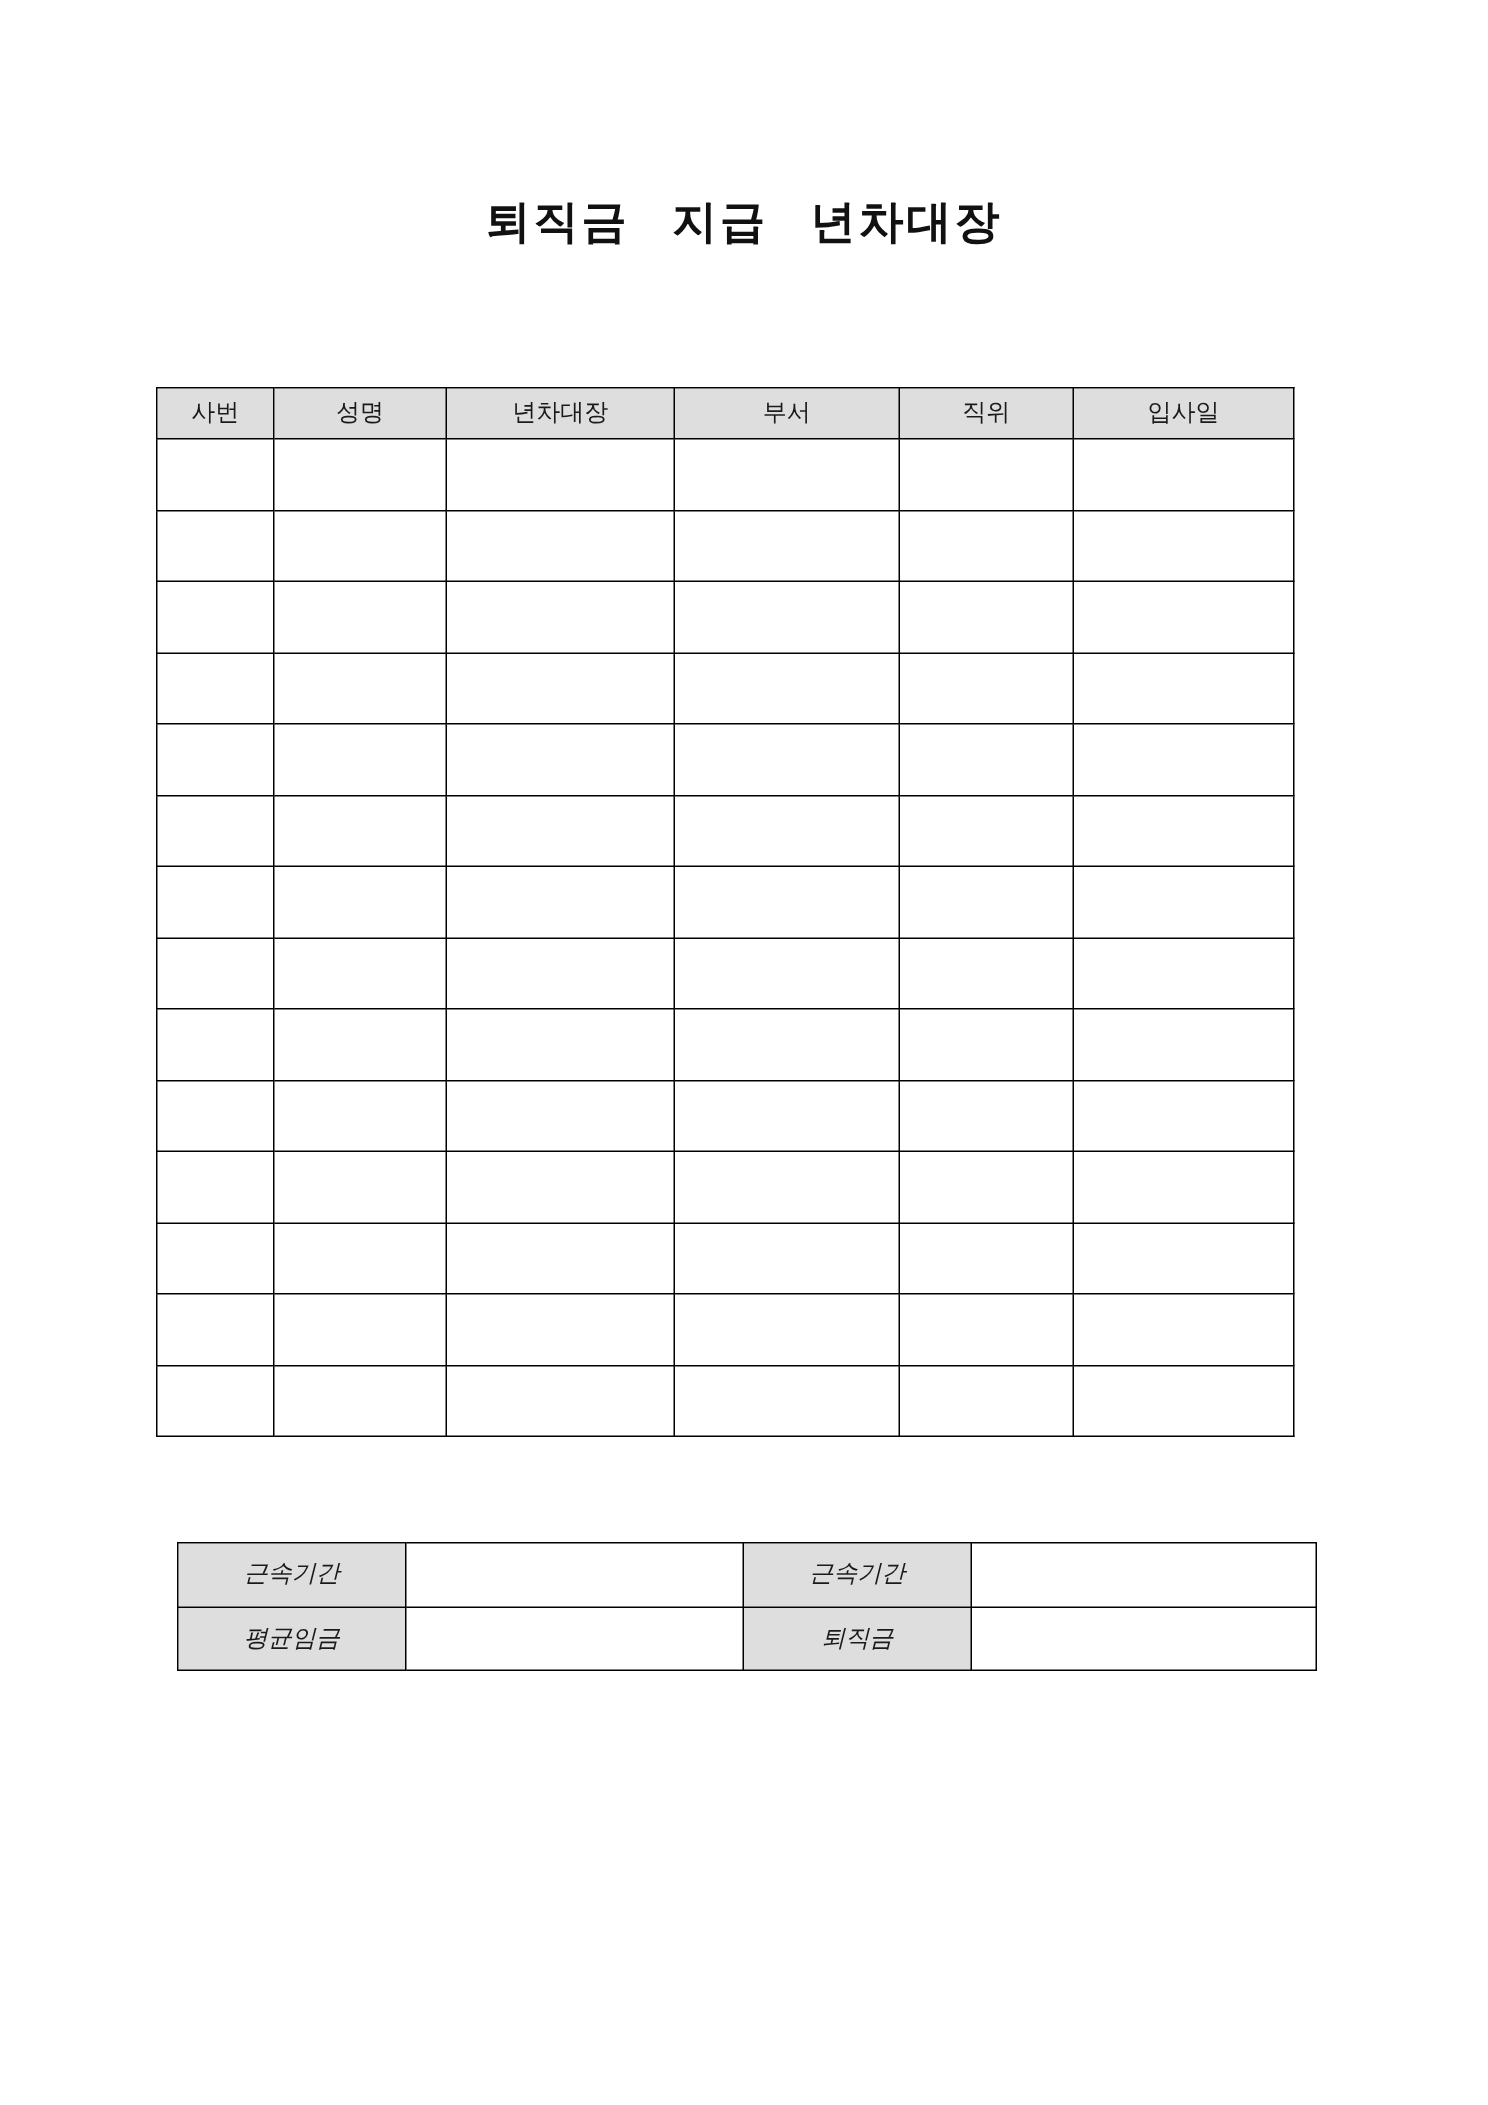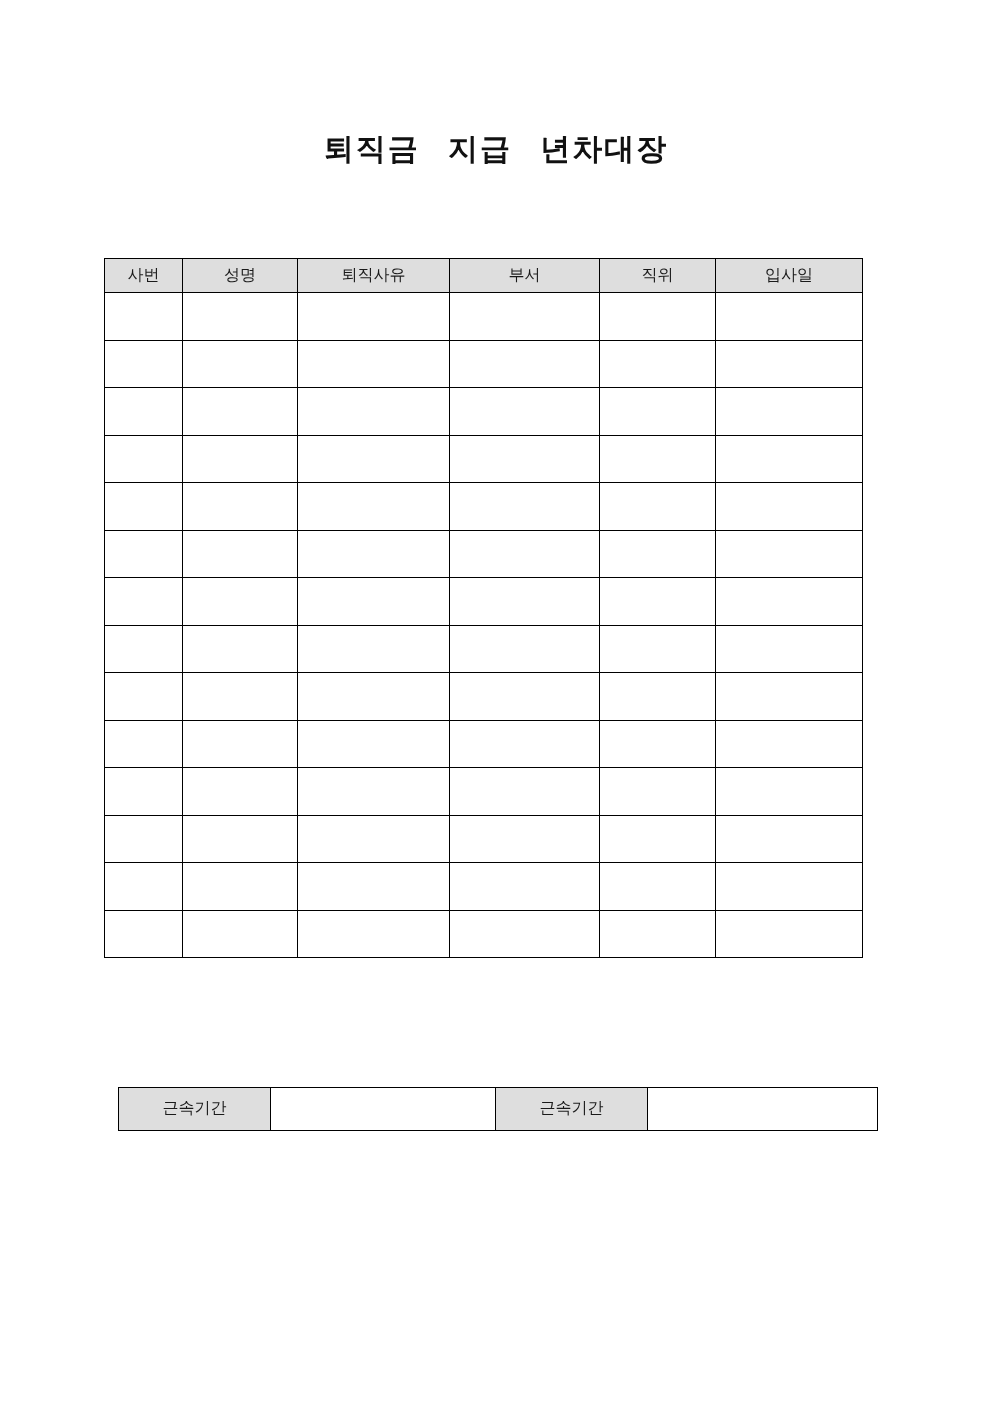--- a/index.html
+++ b/index.html
@@ -65,22 +65,23 @@
   .col-name     { width: 115px; }
   .col-birth    { width: 152px; }
   .col-dept     { width: 150px; }
   .col-position { width: 116px; }
   .col-hiredate { width: 147px; }
 
   
   .summary-table {
     position: absolute;
     left: 118px;
-    top: 1087px;
+    top: 1028px;
     width: 759px;
+    font-style: italic;
   }
   .summary-table tr { height: 42.7px; }
   .col-slabel1 { width: 152px; }
   .col-svalue1 { width: 225px; }
   .col-slabel2 { width: 152px; }
   .col-svalue2 { width: 230px; }
 </style>
 </head>
 <body>
 
@@ -94,21 +95,21 @@
       <col class="col-name">
       <col class="col-birth">
       <col class="col-dept">
       <col class="col-position">
       <col class="col-hiredate">
     </colgroup>
     <thead>
       <tr>
         <th class="shaded">사번</th>
         <th class="shaded">성명</th>
-        <th class="shaded">퇴직사유</th>
+        <th class="shaded">년차대장</th>
         <th class="shaded">부서</th>
         <th class="shaded">직위</th>
         <th class="shaded">입사일</th>
       </tr>
     </thead>
     <tbody>
 
     <tr>
           <td></td>
           <td></td>
@@ -231,16 +232,22 @@
       <col class="col-slabel2">
       <col class="col-svalue2">
     </colgroup>
     <tbody>
       <tr>
         <td class="shaded">근속기간</td>
         <td></td>
         <td class="shaded">근속기간</td>
         <td></td>
       </tr>
+      <tr>
+        <td class="shaded">평균임금</td>
+        <td></td>
+        <td class="shaded">퇴직금</td>
+        <td></td>
+      </tr>
     </tbody>
   </table>
 
 </div>
 
 </body></html>

